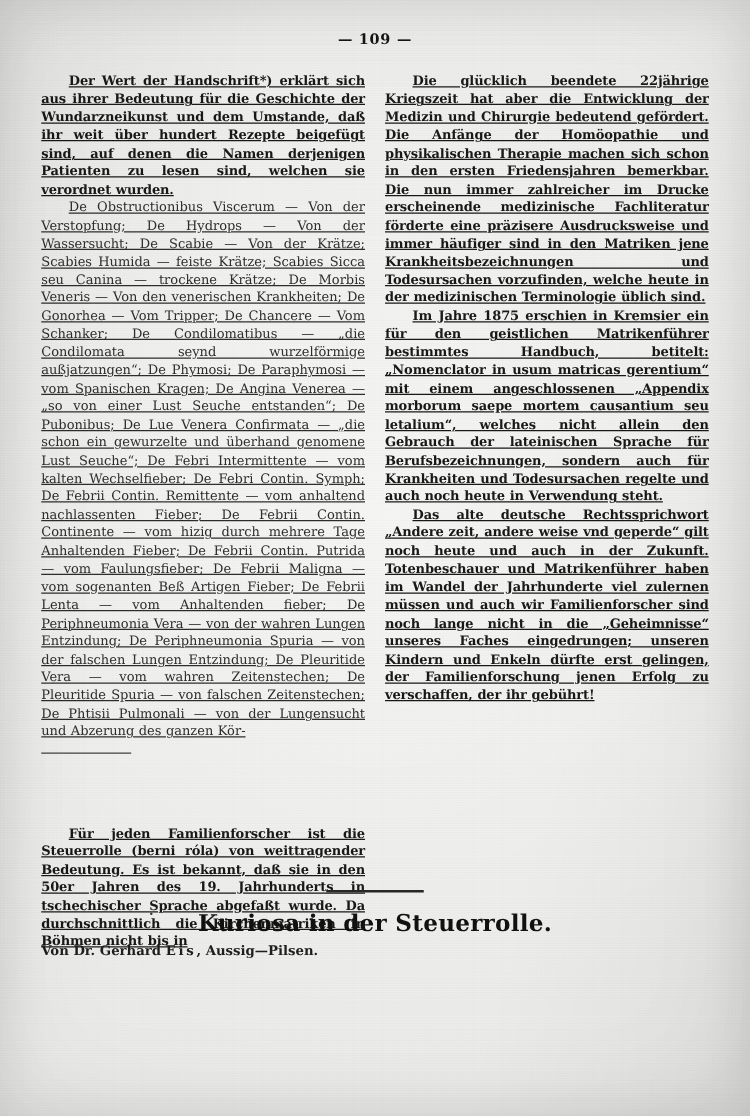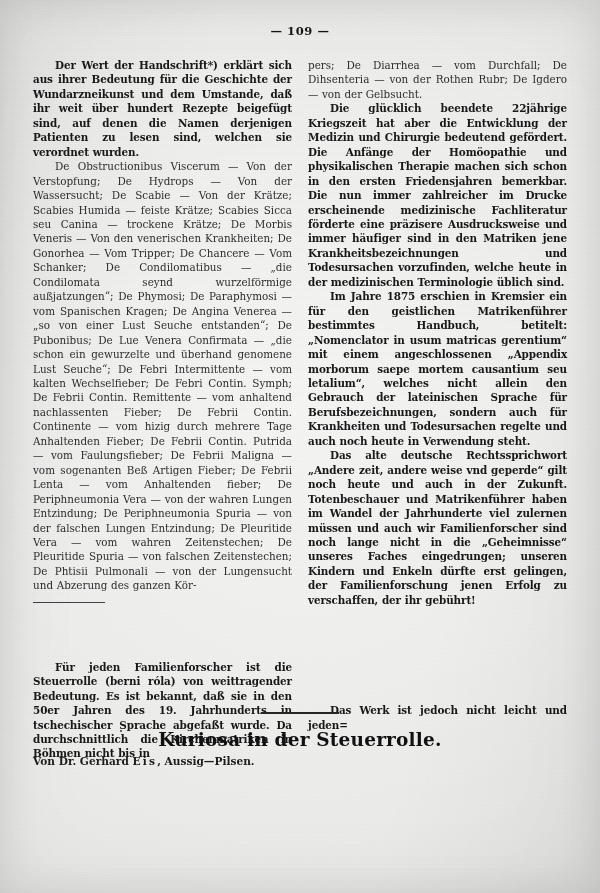--- a/index.html
+++ b/index.html
@@ -75,21 +75,21 @@
     font-size: 10.4px;
     line-height: 14.45px;
     text-align: justify;
     text-justify: inter-word;
     letter-spacing: -0.1px;
     word-spacing: 0.3px;
     color: #171717;
     margin: 0;
     -webkit-font-smoothing: none;
   }
-  .fraktur.indent { text-indent: 22px; }
+  .fraktur.indent { text-indent: 22px; text-decoration: underline; }
   
   .latin {
     font-family: "DejaVu Serif", serif;
     font-weight: normal;
     color: #3a3a3a;
     letter-spacing: 0;
   }
 
   
   .fade-1 { color: #2c2c2c; }
@@ -173,32 +173,30 @@
         <div class="footnote-rule"></div>
 
 
         <div style="height:52px"></div>
 
         <p class="fraktur indent">Für jeden Familienforscher ist die Steuerrolle (berni róla) von weittragender Bedeutung. Es ist bekannt, daß sie in den 50er Jahren des 19. Jahrhunderts in tschechischer Sprache abgefaßt wurde. Da durchschnittlich die Kirchenmatriken in Böhmen nicht bis in</p>
       </div>
 
       <div class="col">
 
-        <p class="fraktur latin fade-1">pers; De Diarrhea — vom Durchfall; De Dihsenteria — von der Rothen Rubr; De Igdero — von der Gelbsucht.</p>
 
         <p class="fraktur indent">Die glücklich beendete 22jährige Kriegszeit hat aber die Entwicklung der Medizin und Chirurgie bedeutend gefördert. Die Anfänge der Homöopathie und physikalischen Therapie machen sich schon in den ersten Friedensjahren bemerkbar. Die nun immer zahlreicher im Drucke erscheinende medizinische Fachliteratur förderte eine präzisere Ausdrucksweise und immer häufiger sind in den Matriken jene Krankheitsbezeichnungen und Todesursachen vorzufinden, welche heute in der medizinischen Terminologie üblich sind.</p>
 
         <p class="fraktur indent">Im Jahre 1875 erschien in Kremsier ein für den geistlichen Matrikenführer bestimmtes Handbuch, betitelt: „Nomenclator in usum matricas gerentium“ mit einem angeschlossenen „Appendix morborum saepe mortem causantium seu letalium“, welches nicht allein den Gebrauch der lateinischen Sprache für Berufsbezeichnungen, sondern auch für Krankheiten und Todesursachen regelte und auch noch heute in Verwendung steht.</p>
 
         <p class="fraktur indent">Das alte deutsche Rechtssprichwort „Andere zeit, andere weise vnd geperde“ gilt noch heute und auch in der Zukunft. Totenbeschauer und Matrikenführer haben im Wandel der Jahrhunderte viel zulernen müssen und auch wir Familienforscher sind noch lange nicht in die „Geheimnisse“ unseres Faches eingedrungen; unseren Kindern und Enkeln dürfte erst gelingen, der Familienforschung jenen Erfolg zu verschaffen, der ihr gebührt!</p>
 
         <div style="height:96px"></div>
 
 
-        <p class="fraktur indent">Das Werk ist jedoch nicht leicht und jeden=</p>
       </div>
     </div>
   </div>
 
   <div class="section-break" style="top:712px; left:33px;">
     <div class="break-rule"></div>
   </div>
 
   <div style="position:absolute; top:729px; left:33px; width:534px;">
     <h1 class="article-head">Kuriosa in der Steuerrolle.</h1>

